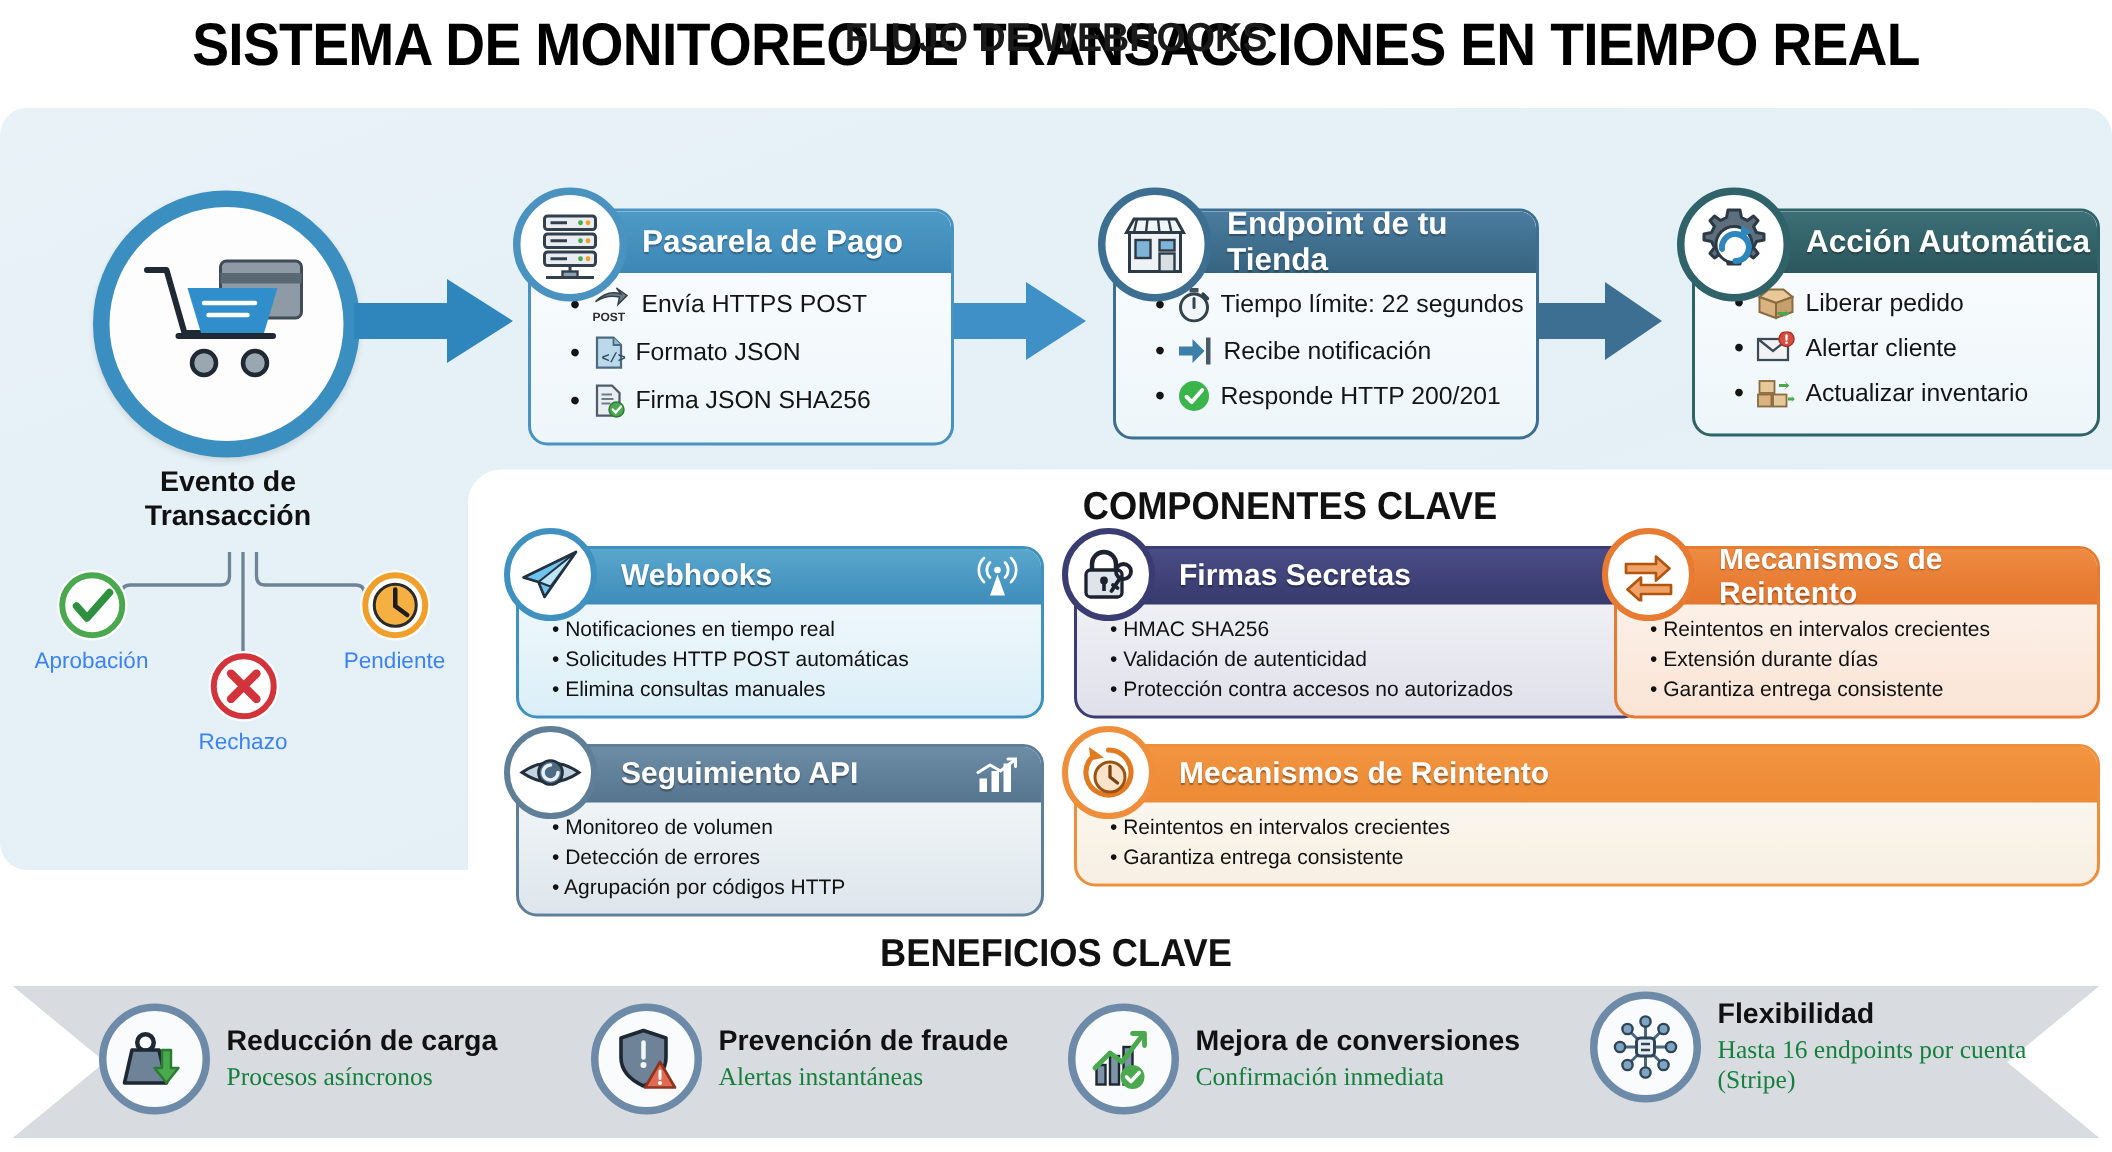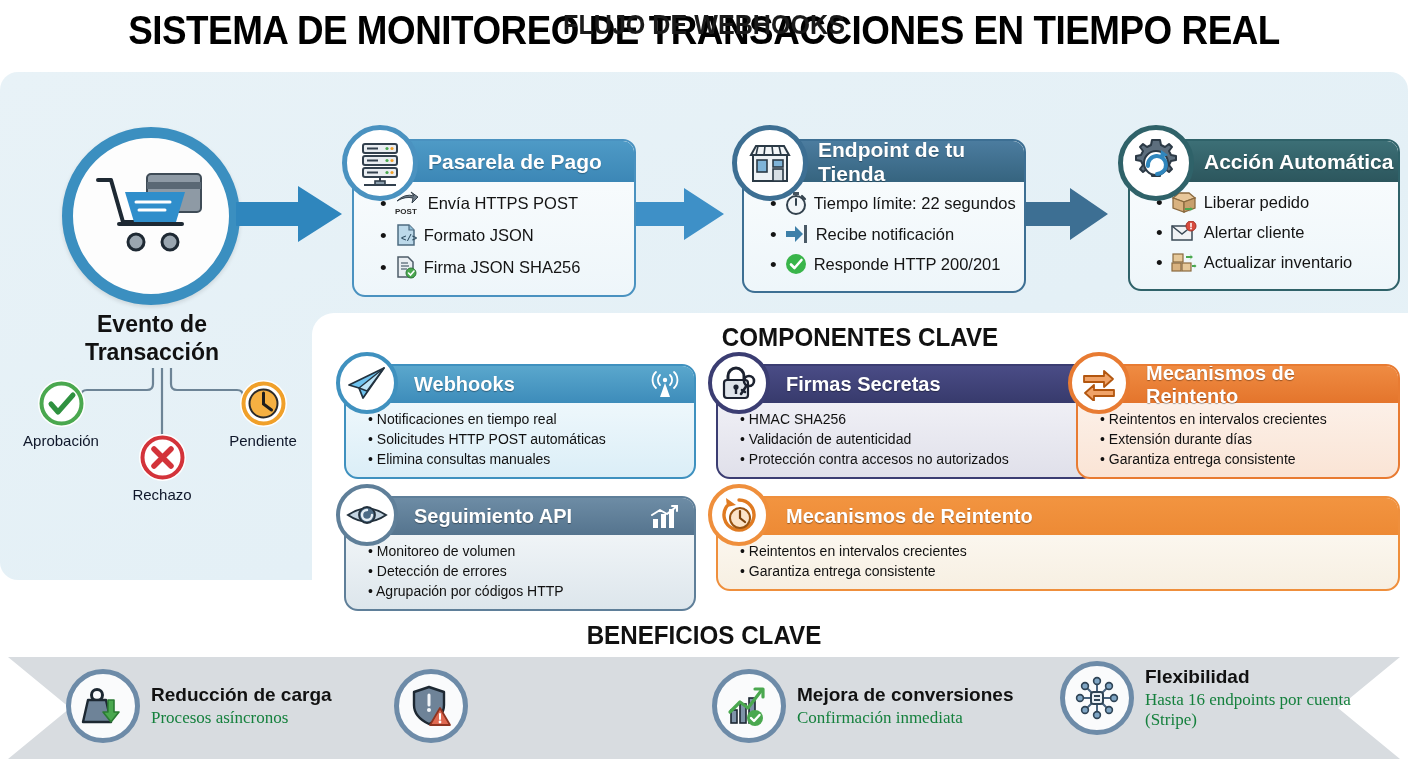--- a/index.html
+++ b/index.html
@@ -52,31 +52,31 @@
   
   #event-hub { position: absolute; left: 62px; top: 127px; }
   .hub-circle {
     width: 178px; height: 178px; border-radius: 50%;
     background: #fdfdfd; border: 11px solid #3b8fc0;
     display: flex; align-items: center; justify-content: center;
     box-shadow: 0 2px 4px rgba(0,0,0,.12);
   }
   #event-label {
     position: absolute; left: 42px; top: 310px; width: 220px;
-    text-align: center; font-size: 23px; font-weight: bold; color: #111;
+    text-align: center; font-size: 19px; font-weight: bold; color: #111;
     line-height: 1.22;
   }
   #status-group { position: absolute; left: 10px; top: 368px; width: 300px; height: 140px; }
   .status-item { position: absolute; text-align: center; width: 110px; }
   .status-circle {
     width: 47px; height: 47px; border-radius: 50%;
     background:#fff; display:flex; align-items:center; justify-content:center;
     margin: 0 auto 5px;
   }
-  .status-label { font-size: 15px; color: #0f172a; }
+  .status-label { font-size: 15px; color: #3b82f6; }
 
   
   .flow-arrow { position: absolute; }
 
   
   .flow-card { position: absolute; }
   .flow-card .fc-body {
     border-radius: 13px; border: 2.5px solid;
     background: linear-gradient(180deg,#fbfdfe 0%, #eef6fa 100%);
     overflow: hidden;
@@ -512,20 +512,24 @@
   <div class="benefit-circle">
     <svg width="44" height="44" viewBox="0 0 44 44">
       <path d="M20 3 l15 5 v13 q0 12 -15 19 q-15 -7 -15 -19 v-13 z" fill="#6e8398" stroke="#1d2832" stroke-width="2.4" stroke-linejoin="round"></path>
       <path d="M20 11 v10" stroke="#f2f6f9" stroke-width="3" stroke-linecap="round"></path>
       <circle cx="20" cy="26" r="2" fill="#f2f6f9"></circle>
       <path d="M31 24 l10 17 h-20 z" fill="#e06a52" stroke="#8e3421" stroke-width="1.8" stroke-linejoin="round"></path>
       <path d="M31 30 v5" stroke="#fff" stroke-width="2" stroke-linecap="round"></path>
       <circle cx="31" cy="38" r="1.4" fill="#fff"></circle>
     </svg>
   </div>
+  <div>
+    <div class="benefit-title">Prevención de fraude</div>
+    <div class="benefit-sub">Alertas instantáneas</div>
+  </div>
 </div>
 
 <div class="benefit" style="left:712px; top:669px; width:330px;">
   <div class="benefit-circle">
     <svg width="46" height="44" viewBox="0 0 46 44">
       <rect x="5" y="26" width="6" height="13" fill="#7e93a8" stroke="#1d2832" stroke-width="1.6"></rect>
       <rect x="14" y="20" width="6" height="19" fill="#7e93a8" stroke="#1d2832" stroke-width="1.6"></rect>
       <rect x="23" y="14" width="6" height="25" fill="#7e93a8" stroke="#1d2832" stroke-width="1.6"></rect>
       <path d="M4 28 l10 -10 l8 6 l13 -17" fill="none" stroke="#4aa84f" stroke-width="3.2" stroke-linecap="round" stroke-linejoin="round"></path>
       <path d="M29 5 h8 v8" fill="none" stroke="#4aa84f" stroke-width="3.2" stroke-linecap="round" stroke-linejoin="round"></path>

